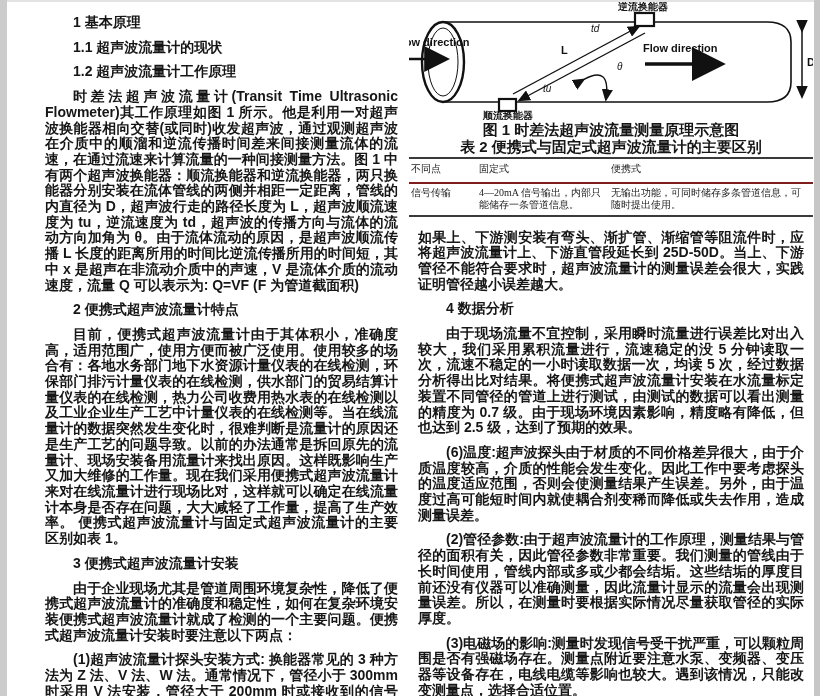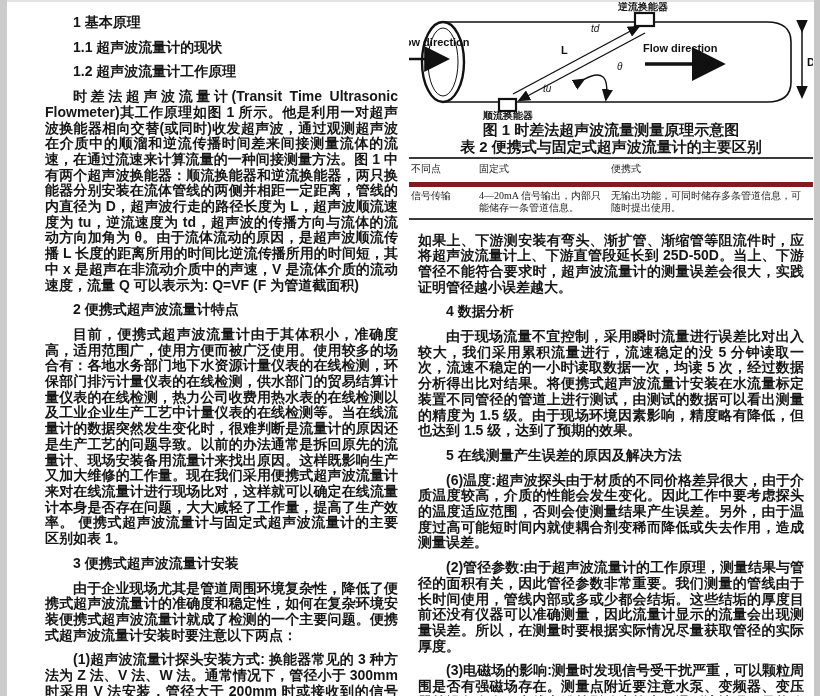--- a/index.html
+++ b/index.html
@@ -26,21 +26,21 @@
     margin:2px 0 0 0;text-align:center;font-weight:bold;font-size:15px;line-height:15px;
   }
   table.cmp{
     width:100%;border-collapse:collapse;margin-top:3px;
     font-family:"Liberation Serif","DejaVu Serif",serif;
     font-size:10px;line-height:12.5px;color:#222;
     border-top:2px solid #3a3a3a;border-bottom:2px solid #3a3a3a;
   }
   table.cmp th{
     font-weight:normal;text-align:left;vertical-align:top;
-    padding:4px 4px 6px 2px;border-bottom:5px solid #7f1d1d;
+    padding:4px 4px 6px 2px;border-bottom:2px solid #7f1d1d;
   }
   table.cmp td{vertical-align:top;text-align:left;padding:3px 4px 3px 2px;}
   .c1{width:62px;} .c2{width:126px;}
   .gap4{height:4px;}
   svg text{font-family:"Liberation Sans","DejaVu Sans",sans-serif;fill:#111;}
   .svg-cjk{font-size:10px;font-weight:bold;}
   .svg-en{font-size:11px;font-weight:bold;}
   .svg-var{font-size:10px;font-style:italic;}
 </style>
 </head>
@@ -121,18 +121,17 @@
         <td>信号传输</td>
         <td>4—20mA 信号输出，内部只能储存一条管道信息。</td>
         <td>无输出功能，可同时储存多条管道信息，可随时提出使用。</td>
       </tr>
     </tbody>
   </table>
 
   <div class="gap4"></div>
   <p class="body noindent">如果上、下游测安装有弯头、渐扩管、渐缩管等阻流件时，应将超声波流量计上、下游直管段延长到 25D-50D。当上、下游管径不能符合要求时，超声波流量计的测量误差会很大，实践证明管径越小误差越大。</p>
   <h3 class="sec">4 数据分析</h3>
-  <p class="body">由于现场流量不宜控制，采用瞬时流量进行误差比对出入较大，我们采用累积流量进行，流速稳定的没 5 分钟读取一次，流速不稳定的一小时读取数据一次，均读 5 次，经过数据分析得出比对结果。将便携式超声波流量计安装在水流量标定装置不同管径的管道上进行测试，由测试的数据可以看出测量的精度为 1.5 级。由于现场环境因素影响，精度略有降低，但也达到 1.5 级，达到了预期的效果。</p>
-  <h3 class="sec">5 在线测量产生误差的原因及解决方法</h3>
+  <p class="body">由于现场流量不宜控制，采用瞬时流量进行误差比对出入较大，我们采用累积流量进行，流速稳定的没 5 分钟读取一次，流速不稳定的一小时读取数据一次，均读 5 次，经过数据分析得出比对结果。将便携式超声波流量计安装在水流量标定装置不同管径的管道上进行测试，由测试的数据可以看出测量的精度为 0.7 级。由于现场环境因素影响，精度略有降低，但也达到 2.5 级，达到了预期的效果。</p>
   <p class="body">(6)温度:超声波探头由于材质的不同价格差异很大，由于介质温度较高，介质的性能会发生变化。因此工作中要考虑探头的温度适应范围，否则会使测量结果产生误差。另外，由于温度过高可能短时间内就使耦合剂变稀而降低或失去作用，造成测量误差。</p>
   <p class="body">(2)管径参数:由于超声波流量计的工作原理，测量结果与管径的面积有关，因此管径参数非常重要。我们测量的管线由于长时间使用，管线内部或多或少都会结垢。这些结垢的厚度目前还没有仪器可以准确测量，因此流量计显示的流量会出现测量误差。所以，在测量时要根据实际情况尽量获取管径的实际厚度。</p>
   <p class="body">(3)电磁场的影响:测量时发现信号受干扰严重，可以颗粒周围是否有强磁场存在。测量点附近要注意水泵、变频器、变压器等设备存在，电线电缆等影响也较大。遇到该情况，只能改变测量点，选择合适位置。</p>
 </div>
 
 </body></html>

